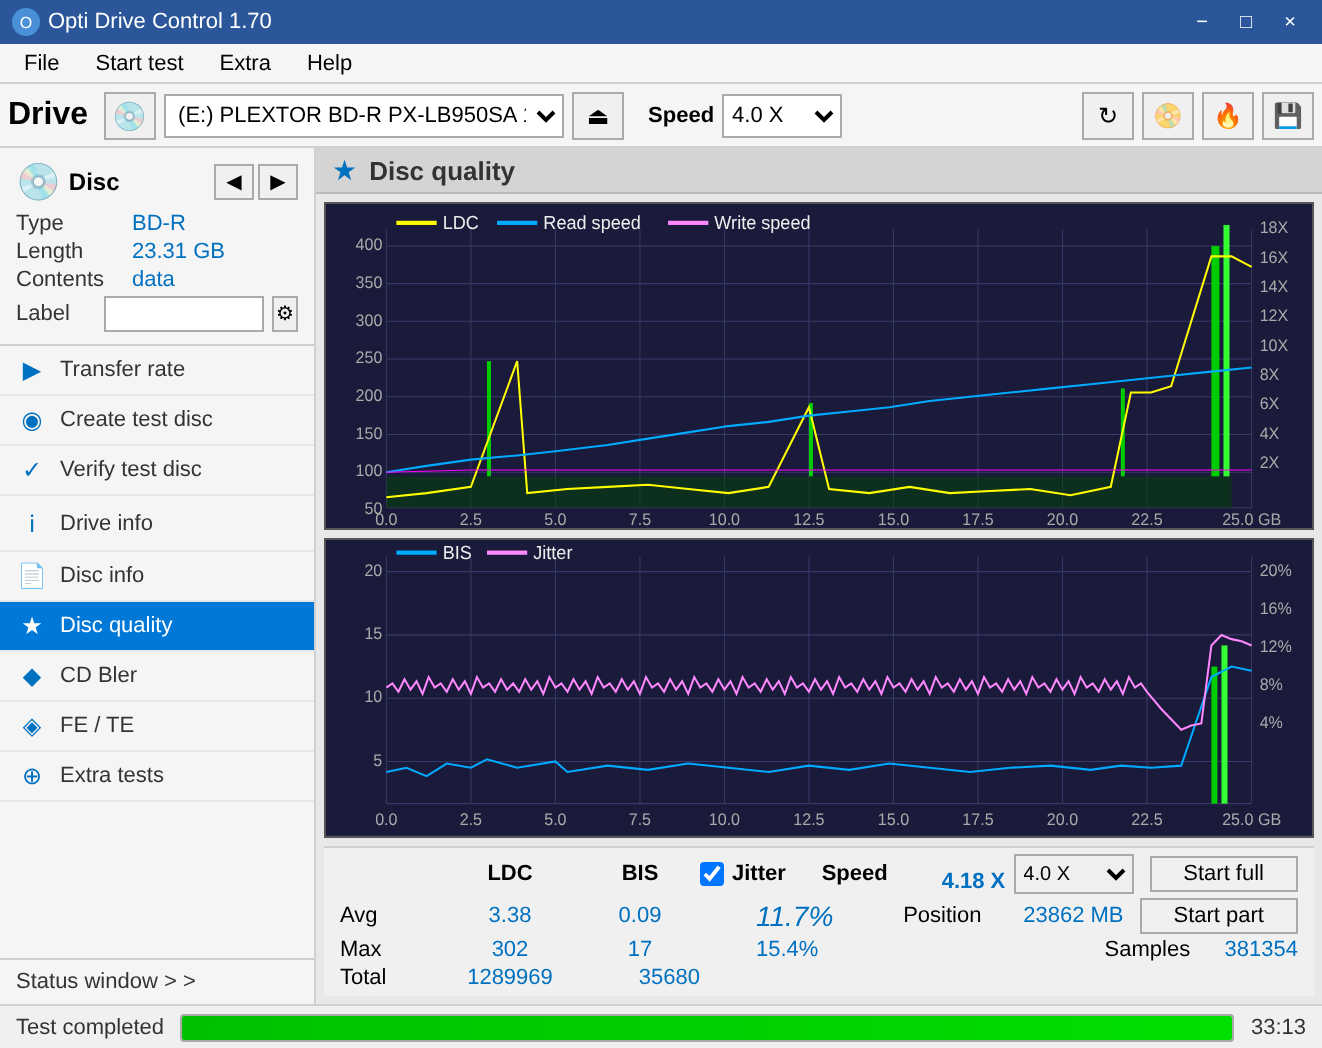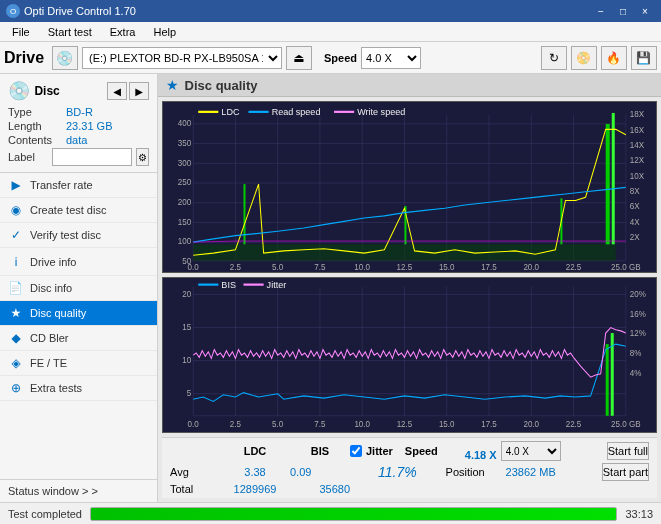--- a/index.html
+++ b/index.html
@@ -178,27 +178,26 @@
       gap: 2px;
     }
     .stats-row {
       display: flex;
       align-items: center;
       gap: 0;
     }
 
     .stats-buttons { display: flex; flex-direction: column; gap: 3px; }
     .start-btn {
-      padding: 2px 0;
+      padding: 2px 16px;
       border: 1px solid #aaa;
       background: #f0f0f0;
       cursor: pointer;
       font-size: 11px;
       white-space: nowrap;
-      margin-left: 38px;
     }
 
     
     .status-bar {
       height: 22px;
       background: #f0f0f0;
       border-top: 1px solid #d0d0d0;
       display: flex;
       align-items: center;
       padding: 0 8px;
@@ -510,29 +509,37 @@
               <option>4.0 X</option>
             </select>
           </div>
           <div class="stats-buttons" style="margin-left:8px;">
             <button class="start-btn">Start full</button>
           </div>
         </div>
         <div class="stats-row">
           <div style="width:50px;font-size:11px;">Avg</div>
           <div style="width:70px;text-align:center;color:#0070c0;font-size:11px;">3.38</div>
-          <div style="width:60px;text-align:left;color:#0070c0;font-size:11px;">0.09</div>
+          <div style="width:60px;text-align:center;color:#0070c0;font-size:11px;">0.09</div>
           <div style="flex:1;color:#0070c0;font-size:14px;padding-left:28px;font-style:italic;">11.7%</div>
           <div style="font-size:11px;width:60px;">Position</div>
           <div style="font-size:11px;color:#0070c0;">23862 MB</div>
           <div style="margin-left:8px;">
             <button class="start-btn">Start part</button>
           </div>
         </div>
         <div class="stats-row">
+          <div style="width:50px;font-size:11px;">Max</div>
+          <div style="width:70px;text-align:center;color:#0070c0;font-size:11px;">302</div>
+          <div style="width:60px;text-align:center;color:#0070c0;font-size:11px;">17</div>
+          <div style="flex:1;color:#0070c0;font-size:11px;padding-left:28px;">15.4%</div>
+          <div style="font-size:11px;width:60px;">Samples</div>
+          <div style="font-size:11px;color:#0070c0;">381354</div>
+        </div>
+        <div class="stats-row">
           <div style="width:50px;font-size:11px;">Total</div>
           <div style="width:70px;text-align:center;color:#0070c0;font-size:11px;">1289969</div>
           <div style="width:60px;text-align:right;color:#0070c0;font-size:11px;">35680</div>
         </div>
       </div>
     </div>
   </div>
 </div>
 
 <div class="status-bar">

